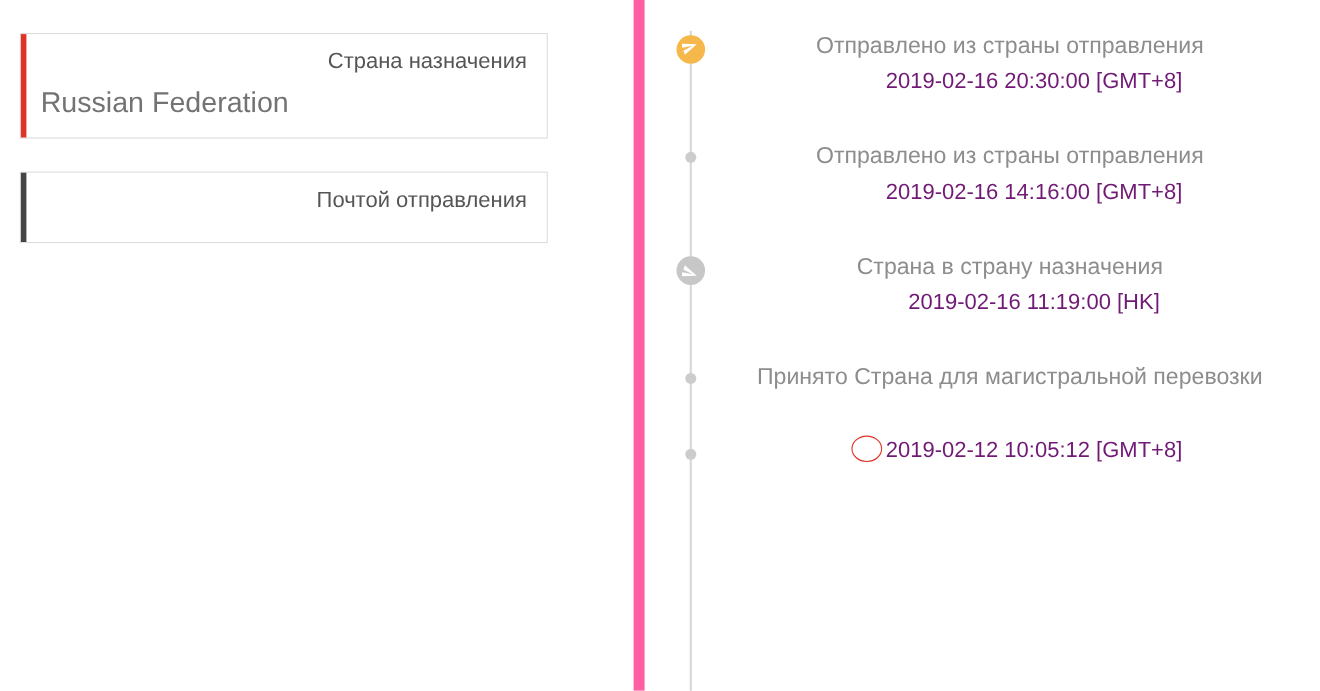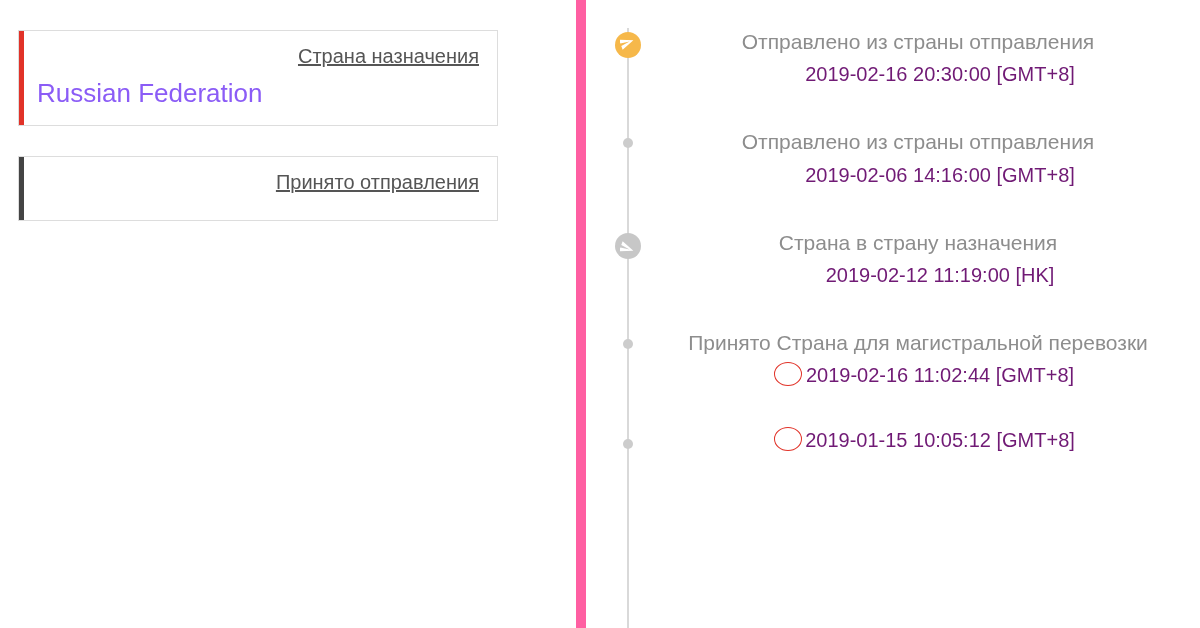--- a/index.html
+++ b/index.html
@@ -29,25 +29,24 @@
       left: 0; top: 0; bottom: 0;
       width: 5px;
     }
     .country-card.dest .accent { background: #e13228; }
     .country-card.orig .accent { background: #444; }
     .country-label {
       text-align: right;
       color: #555;
       font-size: 20px;
       margin-bottom: 10px;
-      text-decoration: underline;
     }
     .country-value {
       font-size: 26px;
-      color: #8b5cf6;
+      color: #737373;
     }
 
     .pink-bar {
       position: absolute;
       left: 576px;
       top: 0;
       bottom: 0;
       width: 10px;
       background: #ff5fa2;
     }
@@ -121,21 +120,21 @@
 <body>
 
 <div class="left-panel">
   <div class="country-card dest">
     <div class="accent"></div>
     <div class="country-label">Страна назначения</div>
     <div class="country-value">Russian Federation</div>
   </div>
   <div class="country-card orig">
     <div class="accent"></div>
-    <div class="country-label">Принято отправления</div>
+    <div class="country-label">Почтой отправления</div>
   </div>
 </div>
 
 <div class="pink-bar"></div>
 
 <div class="timeline">
   <div class="rail"></div>
 
   <div class="event">
     <div class="node orange">
@@ -143,42 +142,38 @@
           <path d="M2 16l20-8-20-8v6l14 2-14 2v6z" transform="rotate(-20 12 12)"></path>
         </svg>
     </div>
     <div class="event-title">Отправлено из страны отправления</div>
     <div class="event-date">2019-02-16 20:30:00 [GMT+8]</div>
   </div>
 
   <div class="event">
     <div class="node small"></div>
     <div class="event-title">Отправлено из страны отправления</div>
-    <div class="event-date">2019-02-06 14:16:00 [GMT+8]</div>
+    <div class="event-date">2019-02-16 14:16:00 [GMT+8]</div>
   </div>
 
   <div class="event">
     <div class="node grey-icon">
       <svg viewBox="0 0 24 24">
           <path d="M2 8l20 8-20 8v-6l14-2-14-2V8z" transform="rotate(20 12 12)"></path>
         </svg>
     </div>
     <div class="event-title">Страна в страну назначения</div>
-    <div class="event-date">2019-02-12 11:19:00 [HK]</div>
+    <div class="event-date">2019-02-16 11:19:00 [HK]</div>
   </div>
 
   <div class="event">
     <div class="node small"></div>
     <div class="event-title">Принято Страна для магистральной перевозки</div>
-    <div class="event-date">
-      <span>2019-02-16 11:02:44 [GMT+8]</span>
-      <span class="circle-mark c1"></span>
-    </div>
   </div>
 
   <div class="event">
     <div class="node small"></div>
     <div class="event-date">
-      <span>2019-01-15 10:05:12 [GMT+8]</span>
+      <span>2019-02-12 10:05:12 [GMT+8]</span>
       <span class="circle-mark c2"></span>
     </div>
   </div>
 </div>
 
 </body></html>

